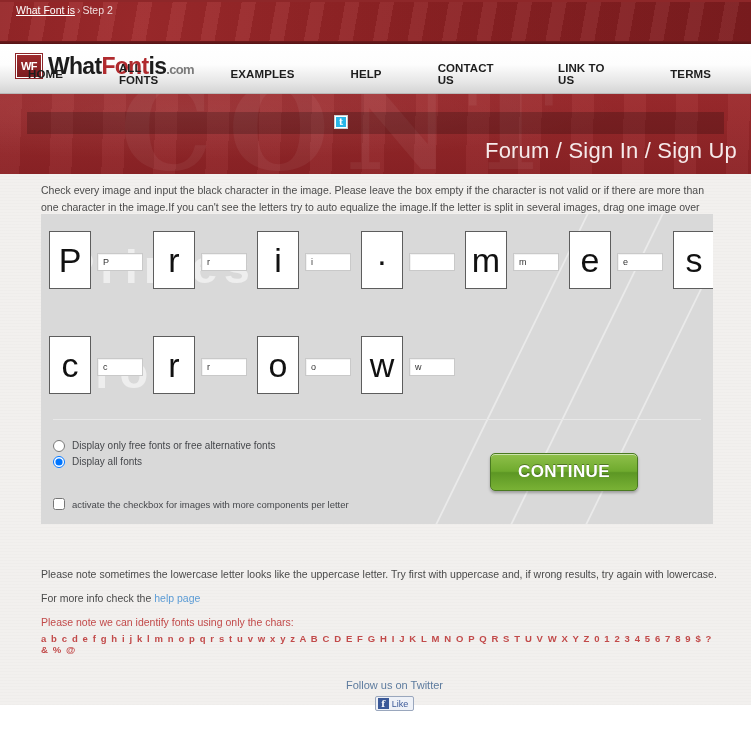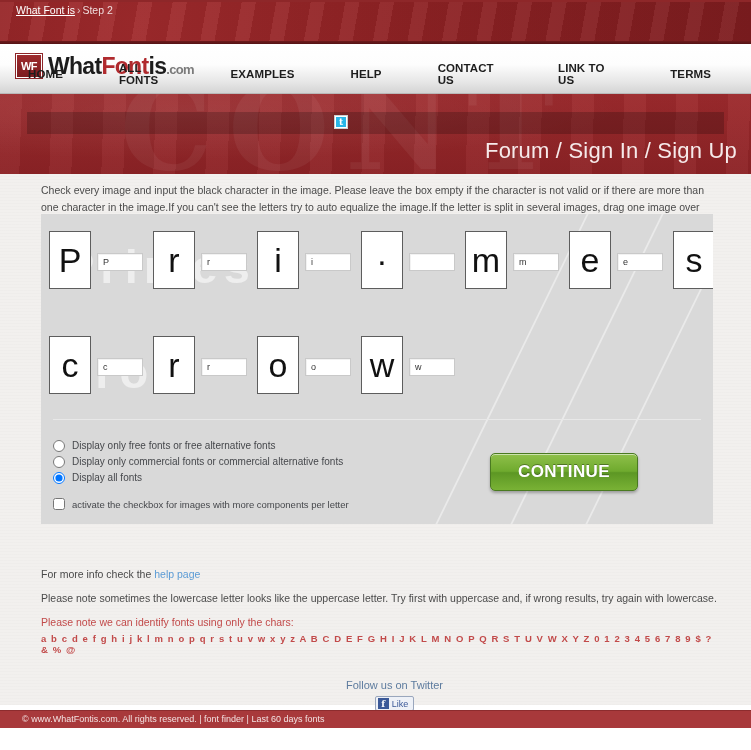--- a/index.html
+++ b/index.html
@@ -341,51 +341,42 @@
       </div>
 
     <div class="divider"></div>
 
     <div class="opts">
       <div class="opt-row">
         <input type="radio" name="fontmode" style="">
         <label>Display only free fonts or free alternative fonts</label>
       </div>
       <div class="opt-row">
-        <input type="radio" name="fontmode" style="">
-        <label>Display only commercial fonts or commercial alternative fonts</label>
-      </div>
-      <div class="opt-row">
         <input type="radio" name="fontmode" checked="" style="">
         <label>Display all fonts</label>
       </div>
     </div>
 
     <div class="cbx-row">
       <input type="checkbox" style="">
       <label>activate the checkbox for images with more components per letter</label>
     </div>
 
     <button class="continue">CONTINUE</button>
   </div>
 
   <div class="notes">
+    <p>Please note sometimes the lowercase letter looks like the uppercase letter. Try first with uppercase and, if wrong results, try again with lowercase.</p>
     <p><span>For more info check the </span><a class="help" href="#">help page</a></p>
-    <p>Please note sometimes the lowercase letter looks like the uppercase letter. Try first with uppercase and, if wrong results, try again with lowercase.</p>
     <p class="warn">Please note we can identify fonts using only the chars:</p>
     <div class="charlist">a b c d e f g h i j k l m n o p q r s t u v w x y z A B C D E F G H I J K L M N O P Q R S T U V W X Y Z 0 1 2 3 4 5 6 7 8 9 $ ? &amp; % @</div>
   </div>
 
   <div class="follow">
     <div>Follow us on Twitter</div>
     <div class="likebtn">
       <span class="fb">f</span>
       <span>Like</span>
     </div>
   </div>
 
-  <div class="footer">
-    <div class="ftxt">
-      <span>© www.WhatFontis.com. All rights reserved.</span><span> | </span><a href="#">font finder</a><span> | </span><a href="#">Last 60 days fonts</a>
-    </div>
-  </div>
 
 </div>
 
 </body></html>

